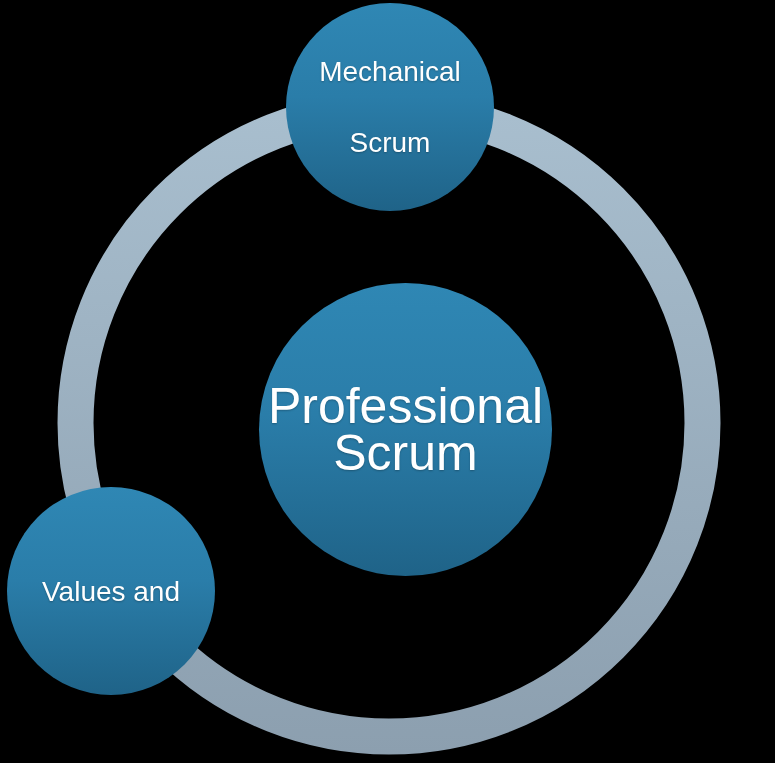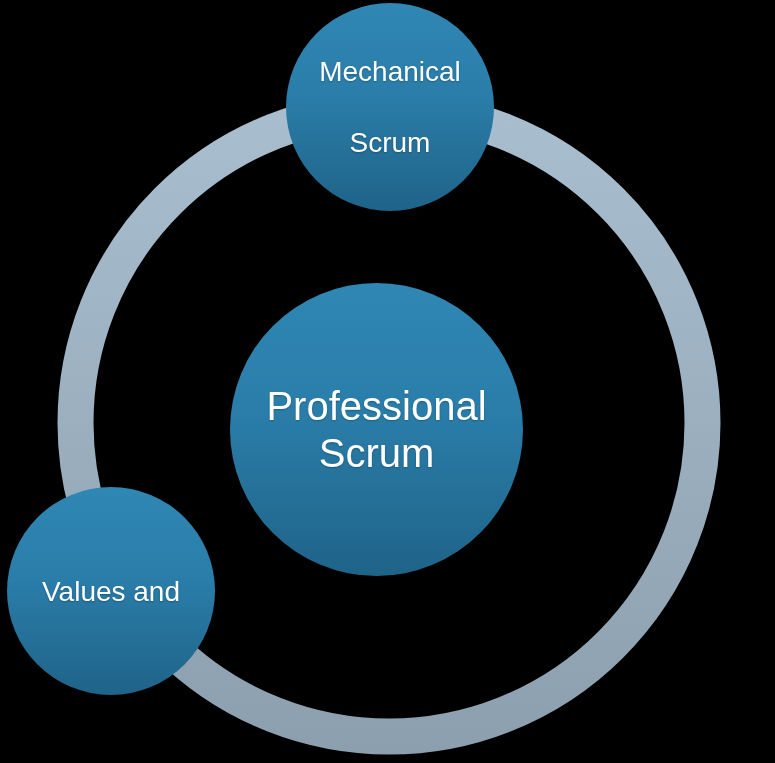--- a/index.html
+++ b/index.html
@@ -29,25 +29,25 @@
     background: linear-gradient(180deg, #2F87B4 0%, #2A7DA9 45%, #1F6388 100%);
     color: #FFFFFF;
     display: flex;
     flex-direction: column;
     align-items: center;
     justify-content: center;
     text-align: center;
     text-shadow: 0 1px 2px rgba(0,0,0,0.25);
   }
   .node-center {
-    left: 230px;
+    left: 259px;
     top: 283px;
     width: 293px;
     height: 293px;
-    font-size: 40px;
+    font-size: 50px;
     line-height: 47px;
   }
   .node-satellite {
     width: 208px;
     height: 208px;
     font-size: 28px;
     line-height: 35px;
   }
   .node-top {
     left: 286px;

